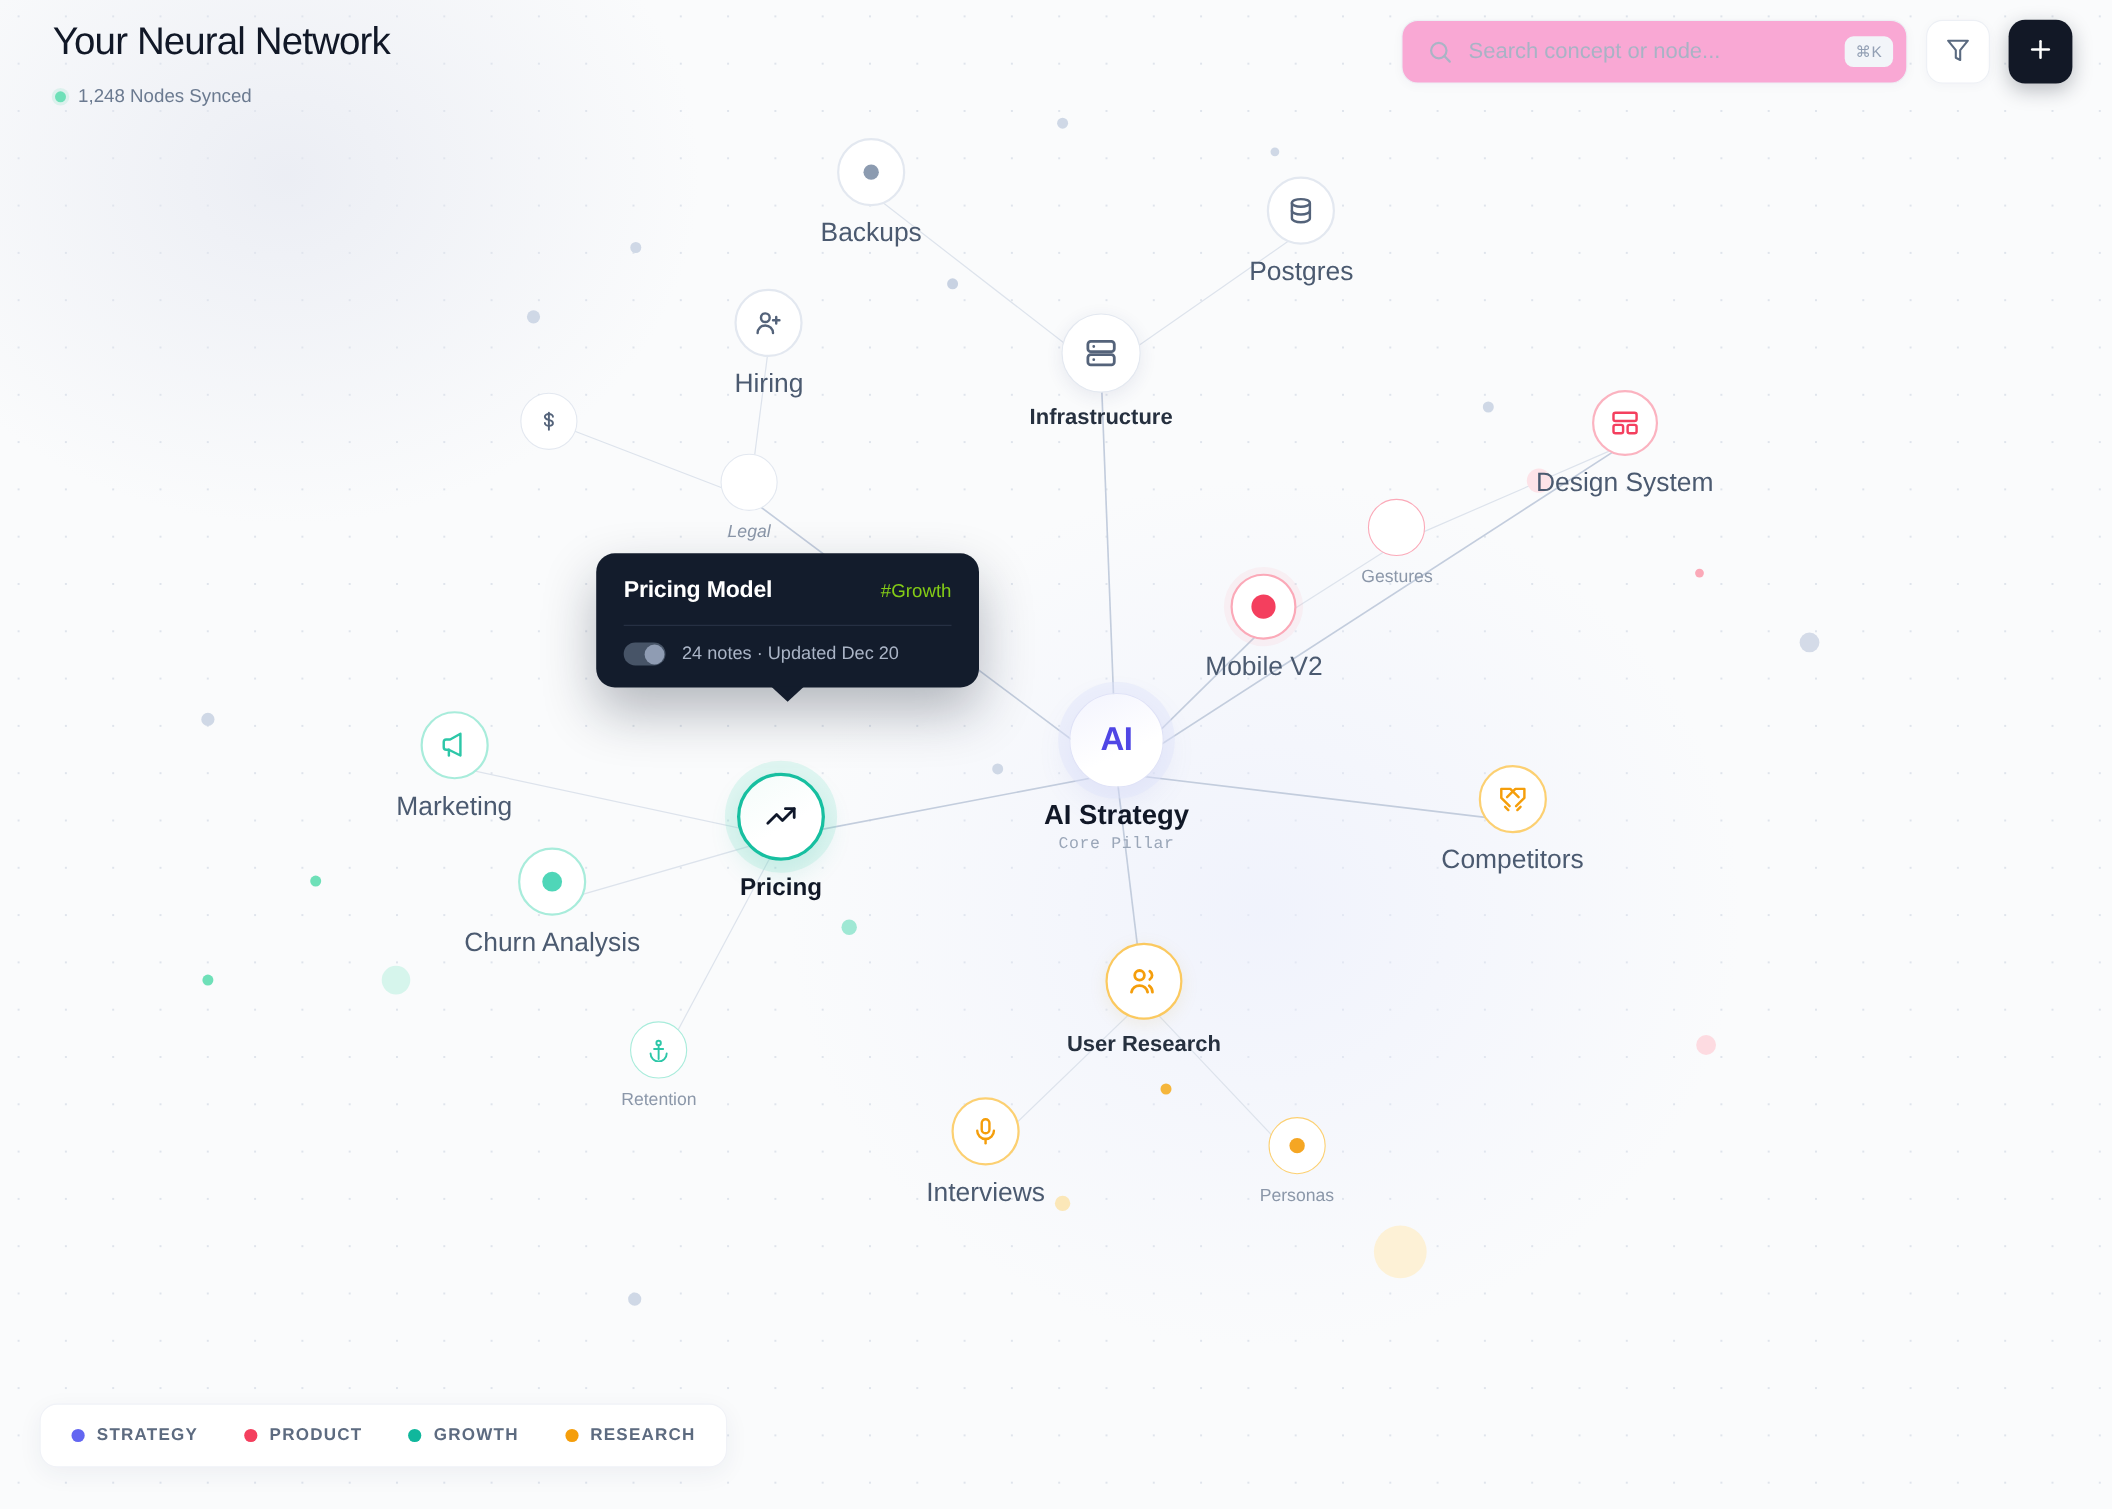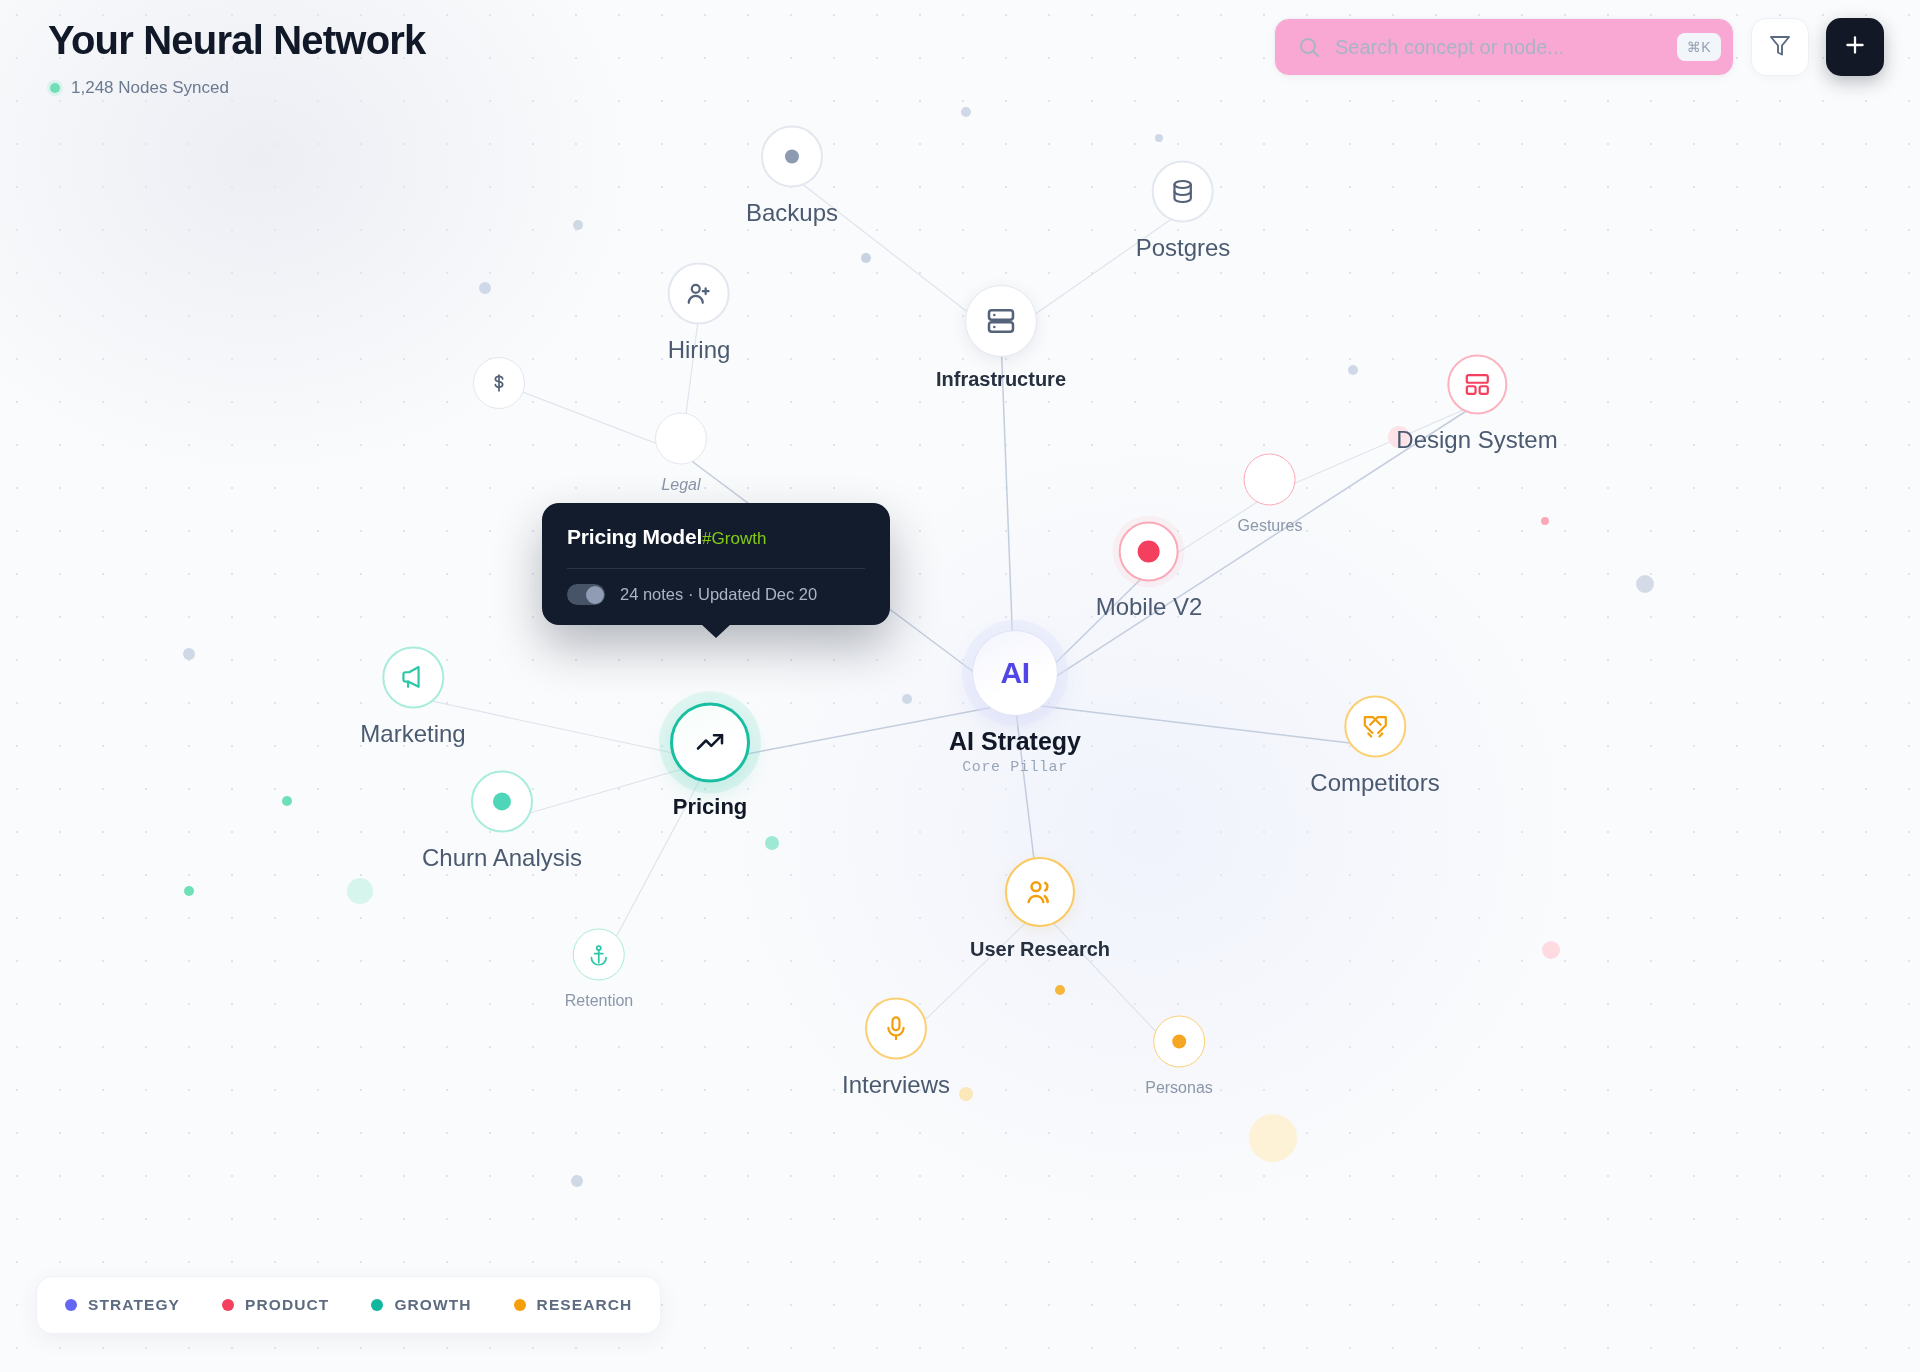--- a/index.html
+++ b/index.html
@@ -41,22 +41,22 @@
   
   #header {
     position: absolute;
     left: 0; top: 0; right: 0;
     height: 110px;
     z-index: 40;
   }
   #page-title {
     position: absolute;
     left: 48px; top: 18px;
-    font-size: 40px;
-    font-weight: 700;
+    font-size: 35px;
+    font-weight: 400;
     letter-spacing: -0.8px;
     color: #111827;
     text-align: center;
   }
   #sync-status {
     position: absolute;
     left: 50px; top: 78px;
     display: flex; align-items: center; gap: 11px;
     font-size: 17px;
     font-weight: 500;
@@ -209,21 +209,21 @@
   }
   #tooltip-arrow {
     position: absolute;
     left: 50%; bottom: -13px;
     transform: translateX(-50%);
     width: 0; height: 0;
     border-left: 15px solid transparent;
     border-right: 15px solid transparent;
     border-top: 14px solid #131c2c;
   }
-  #tooltip-head { display: flex; align-items: baseline; }
+  #tooltip-head { display: flex; align-items: baseline; justify-content: space-between; }
   #tooltip-title { font-size: 21px; font-weight: 700; color: #ffffff; letter-spacing: -.2px; }
   #tooltip-tag { font-size: 17px; color: #84cc16; }
   #tooltip-desc {
     margin-top: 11px;
     font-size: 17.5px; line-height: 1.5;
     color: #c6cedb;
   }
   #tooltip-divider { margin-top: 19px; height: 1px; background: #2a3446; }
   #tooltip-foot { margin-top: 15px; display: flex; align-items: center; gap: 15px; }
   #tooltip-toggle {

